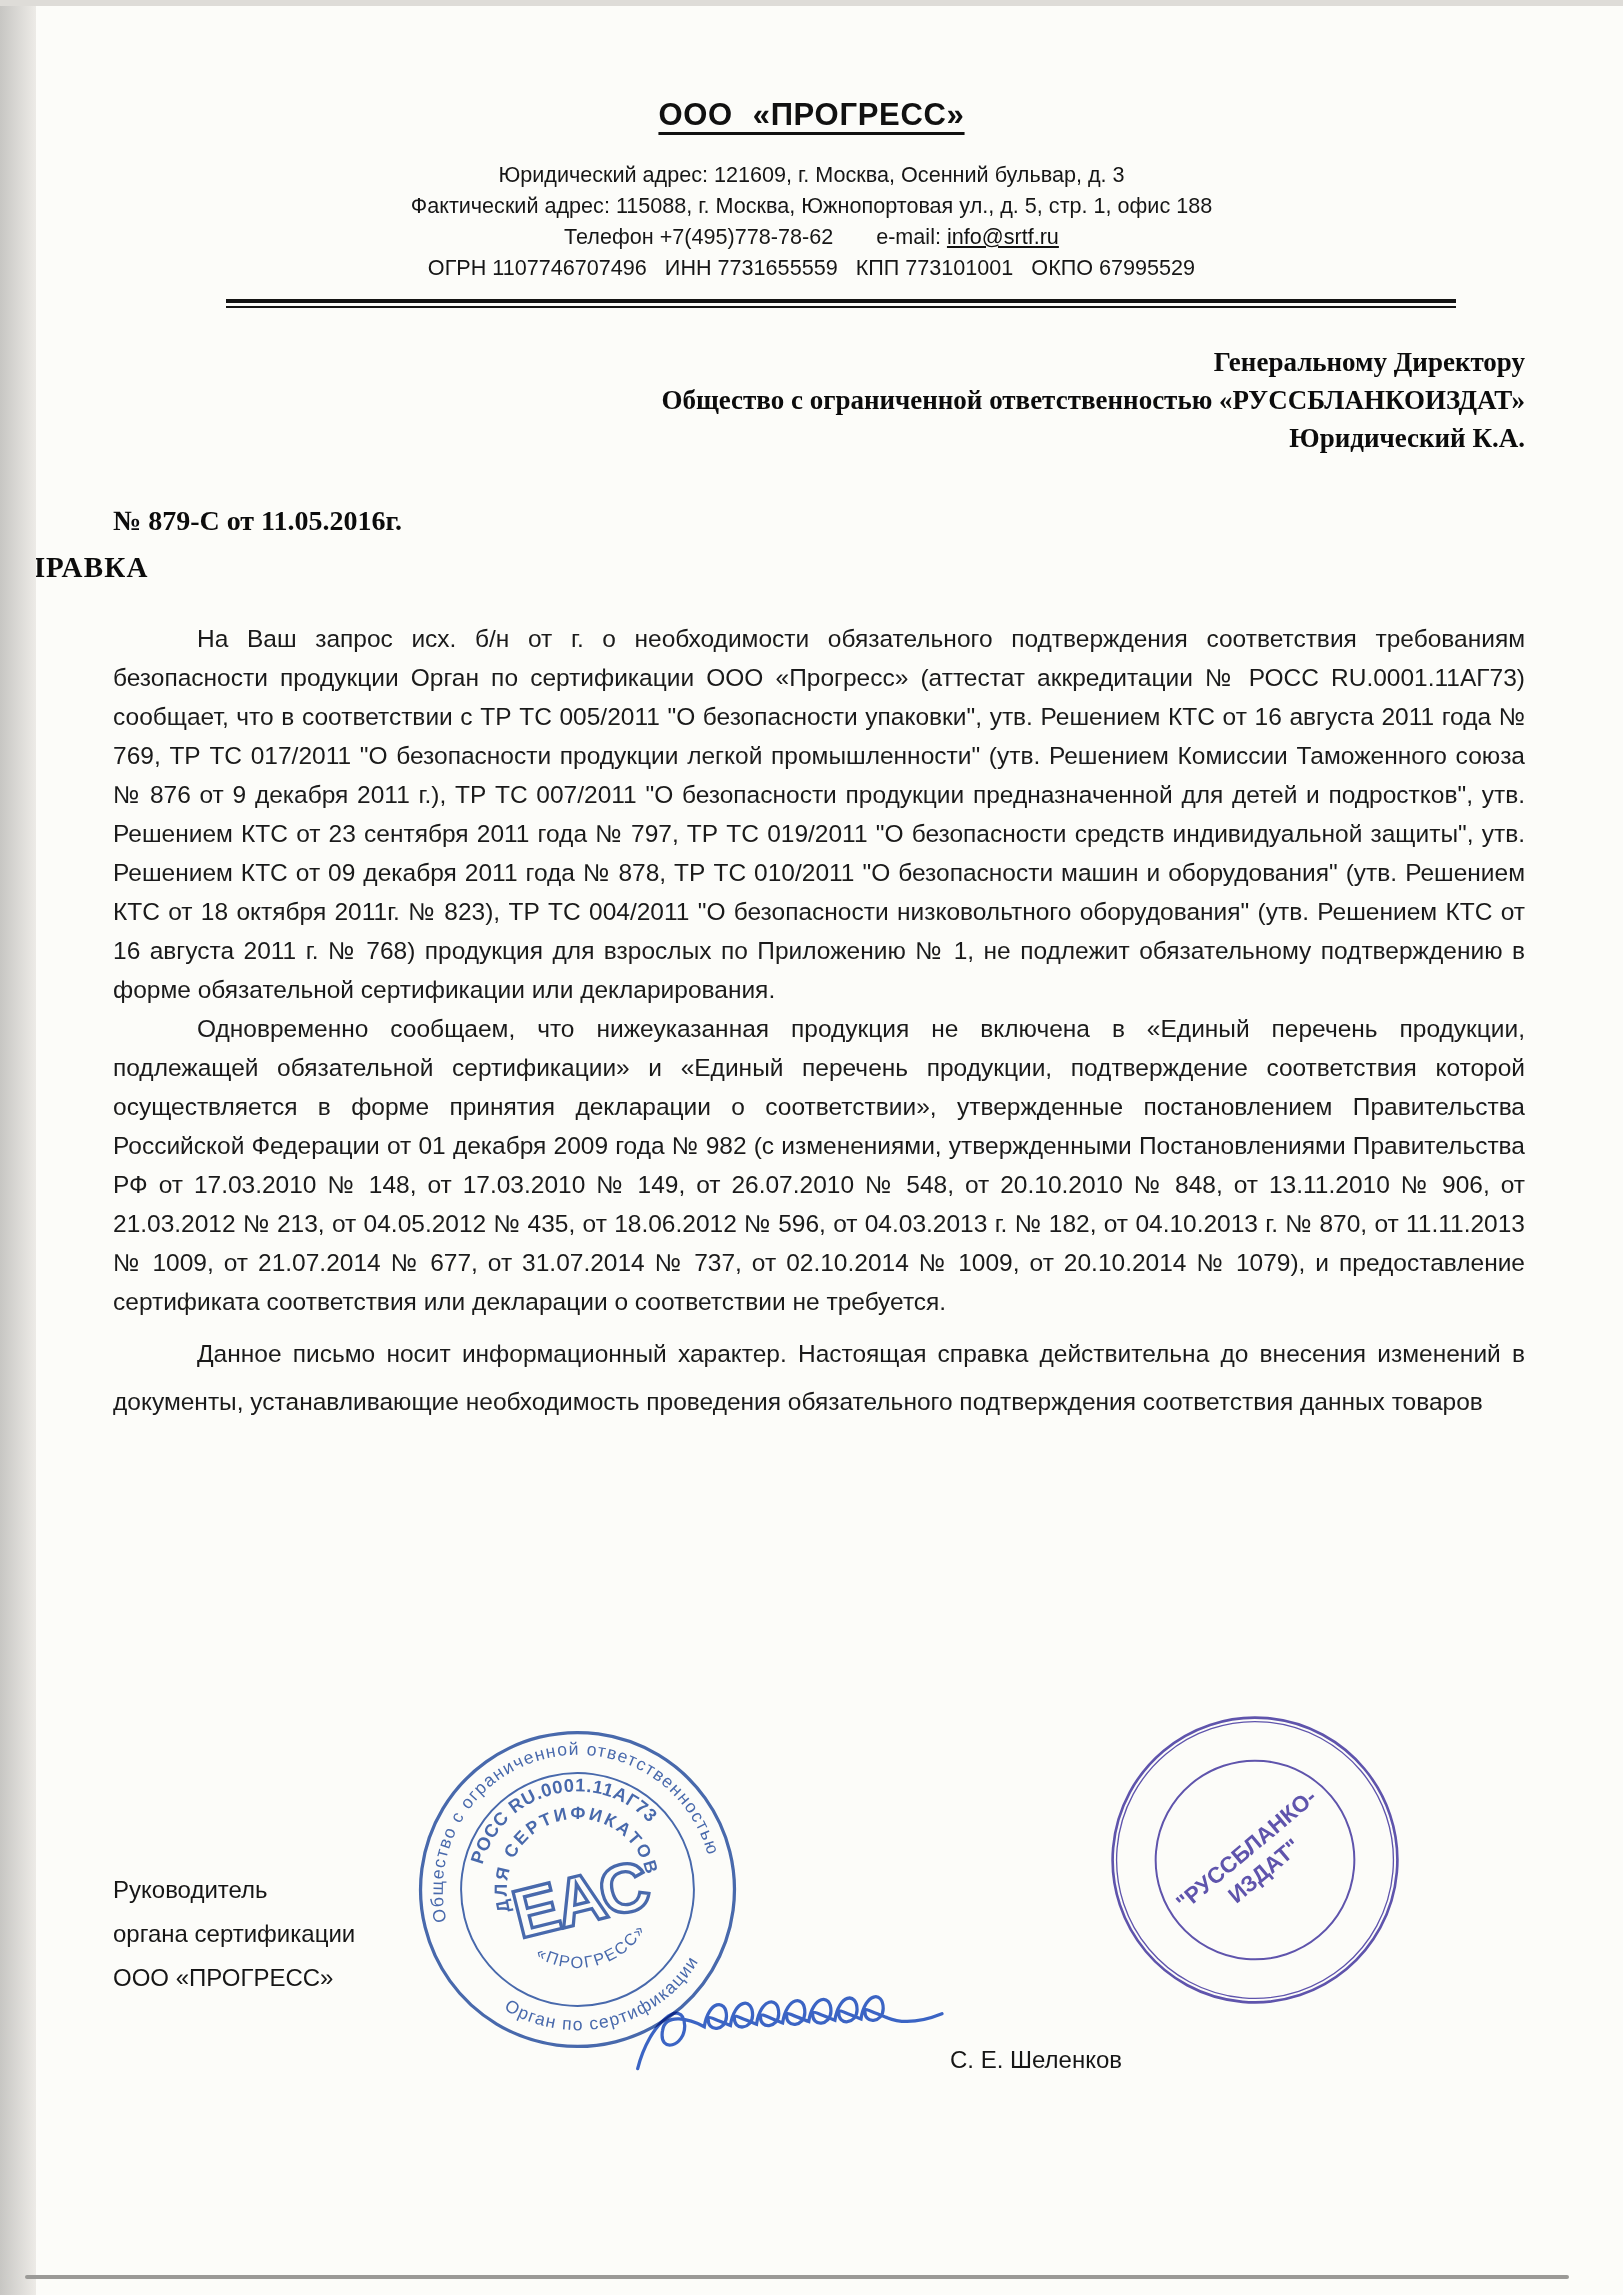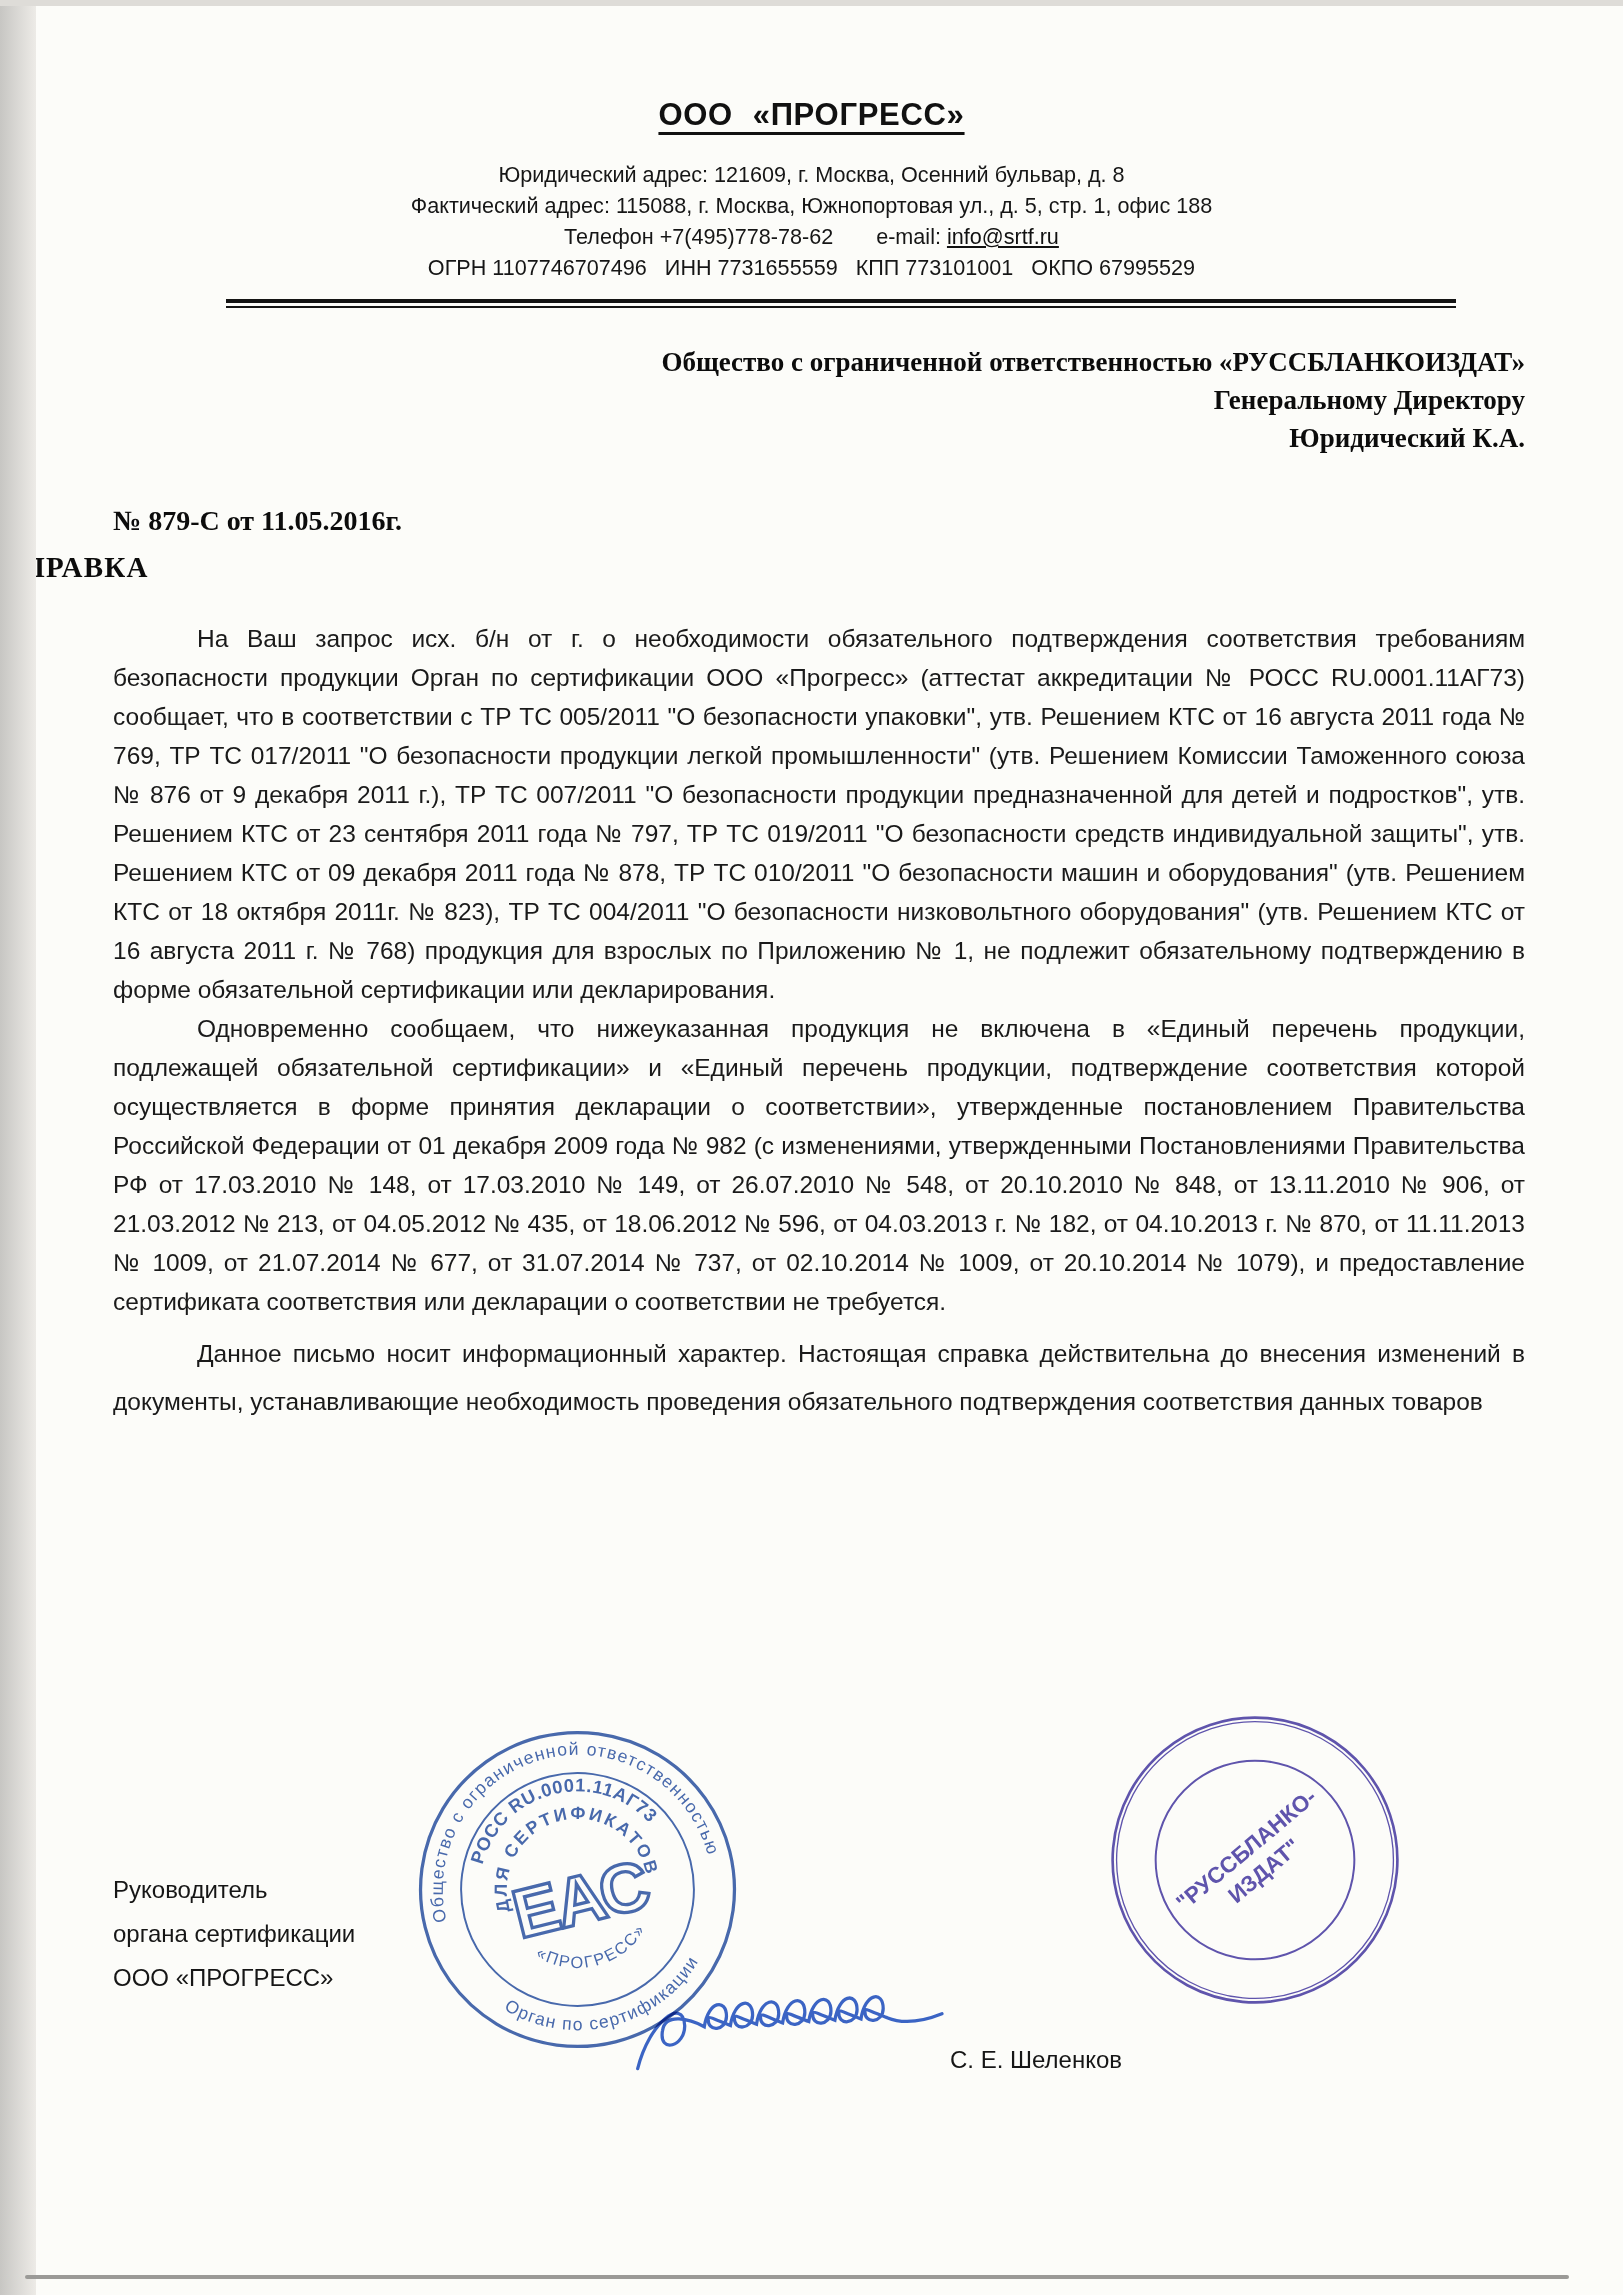--- a/index.html
+++ b/index.html
@@ -79,33 +79,33 @@
 <body>
 
 <div class="page">
 
   <div class="edge-left"></div>
   <div class="edge-top"></div>
   <div class="edge-bottom-line"></div>
 
   <header class="letterhead">
     <div class="company-title">ООО «ПРОГРЕСС»</div>
-    <div class="addr">Юридический адрес: 121609, г. Москва, Осенний бульвар, д. 8</div>
+    <div class="addr">Юридический адрес: 121609, г. Москва, Осенний бульвар, д. 3</div>
     <div class="addr">Фактический адрес: 115088, г. Москва, Южнопортовая ул., д. 5, стр. 1, офис 188</div>
     <div class="addr">
       <span>Телефон +7(495)778-78-62</span><span class="gap"></span><span>e-mail: </span><a class="email">info@srtf.ru</a>
     </div>
     <div class="addr">ОГРН 1107746707496&nbsp;&nbsp; ИНН 7731655559&nbsp;&nbsp; КПП 773101001&nbsp;&nbsp; ОКПО 67995529</div>
   </header>
 
   <div class="double-rule"></div>
 
   <section class="recipient">
+    <div>Генеральному Директору</div>
     <div>Общество с ограниченной ответственностью «РУССБЛАНКОИЗДАТ»</div>
-    <div>Генеральному Директору</div>
     <div>Юридический К.А.</div>
   </section>
 
   <div class="ref-line">№ 879-С от 11.05.2016г.</div>
 
   <h2 class="doc-title">СПРАВКА</h2>
 
   <section class="body-text">
     <p>На Ваш запрос исх. б/н от г. о необходимости обязательного подтверждения соответствия требованиям безопасности продукции Орган по сертификации ООО «Прогресс» (аттестат аккредитации № РОСС RU.0001.11АГ73) сообщает, что в соответствии с ТР ТС 005/2011 "О безопасности упаковки", утв. Решением КТС от 16 августа 2011 года № 769, ТР ТС 017/2011 "О безопасности продукции легкой промышленности" (утв. Решением Комиссии Таможенного союза № 876 от 9 декабря 2011 г.), ТР ТС 007/2011 "О безопасности продукции предназначенной для детей и подростков", утв. Решением КТС от 23 сентября 2011 года № 797, ТР ТС 019/2011 "О безопасности средств индивидуальной защиты", утв. Решением КТС от 09 декабря 2011 года № 878, ТР ТС 010/2011 "О безопасности машин и оборудования" (утв. Решением КТС от 18 октября 2011г. № 823), ТР ТС 004/2011 "О безопасности низковольтного оборудования" (утв. Решением КТС от 16 августа 2011 г. № 768) продукция для взрослых по Приложению № 1, не подлежит обязательному подтверждению в форме обязательной сертификации или декларирования.</p>
     <p>Одновременно сообщаем, что нижеуказанная продукция не включена в «Единый перечень продукции, подлежащей обязательной сертификации» и «Единый перечень продукции, подтверждение соответствия которой осуществляется в форме принятия декларации о соответствии», утвержденные постановлением Правительства Российской Федерации от 01 декабря 2009 года № 982 (с изменениями, утвержденными Постановлениями Правительства РФ от 17.03.2010 № 148, от 17.03.2010 № 149, от 26.07.2010 № 548, от 20.10.2010 № 848, от 13.11.2010 № 906, от 21.03.2012 № 213, от 04.05.2012 № 435, от 18.06.2012 № 596, от 04.03.2013 г. № 182, от 04.10.2013 г. № 870, от 11.11.2013 № 1009, от 21.07.2014 № 677, от 31.07.2014 № 737, от 02.10.2014 № 1009, от 20.10.2014 № 1079), и предоставление сертификата соответствия или декларации о соответствии не требуется.</p>

